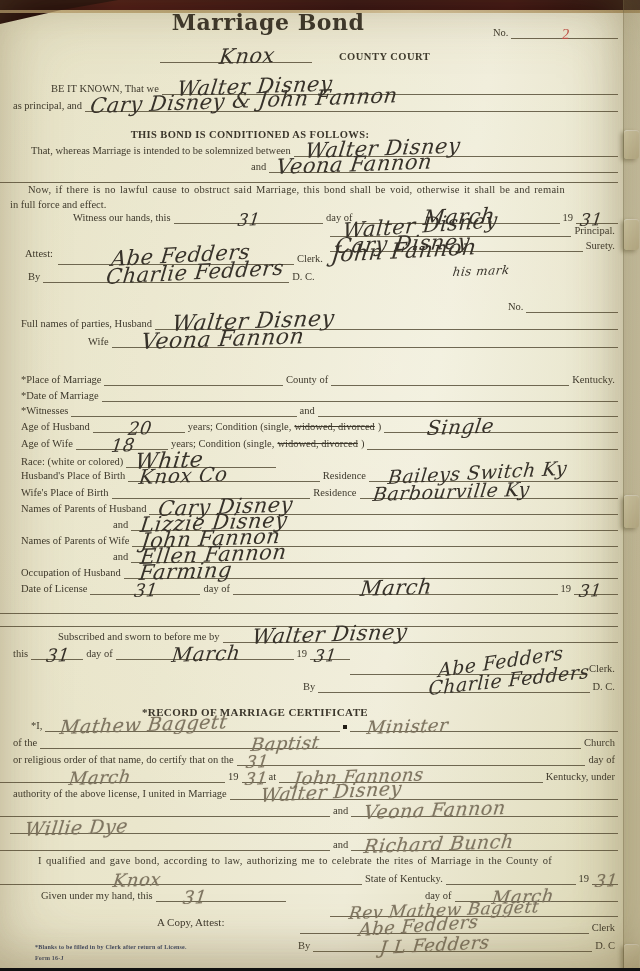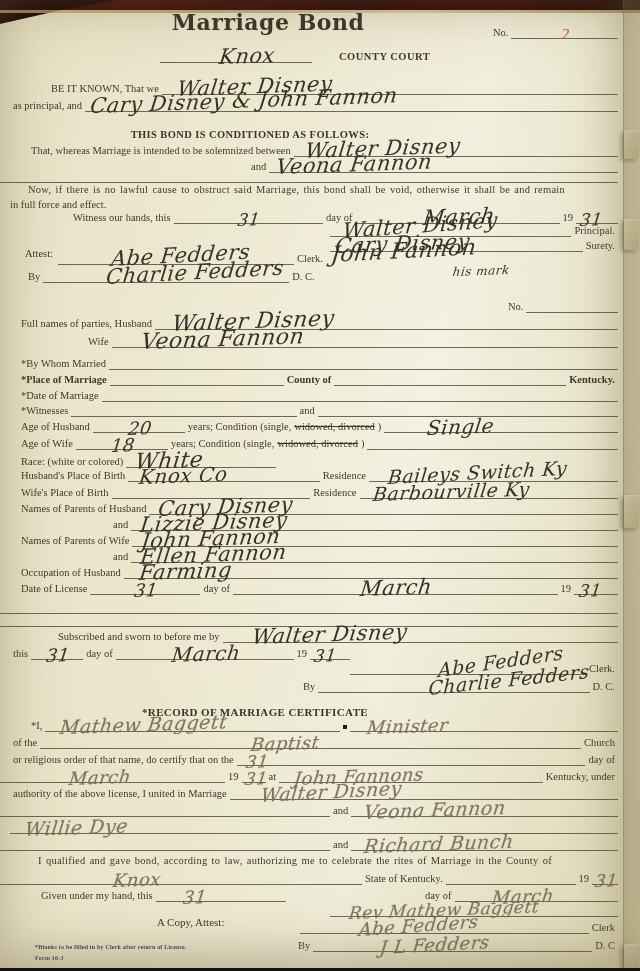--- a/index.html
+++ b/index.html
@@ -154,25 +154,21 @@
     <span class="ln">
       <span class="hw" style="left:16px;font-size:22px;">Walter Disney</span>
     </span>
   </div>
   <div class="row" style="top:335px;left:85px;right:22px;">
     <span class="lbl">Wife</span>
     <span class="ln">
       <span class="hw" style="left:28px;font-size:22px;">Veona Fannon</span>
     </span>
   </div>
-  <div class="row" style="top:357px;left:18px;right:22px;">
-    <span class="lbl">*By Whom Married</span>
-    <span class="ln"></span>
-  </div>
-  <div class="row" style="top:373px;left:18px;right:22px;font-weight:bold;">
+  <div class="row" style="top:373px;left:18px;right:22px;">
     <span class="lbl">*Place of Marriage</span>
     <span class="ln" style="flex:1.5;"></span>
     <span class="lbl">County of</span>
     <span class="ln" style="flex:2;"></span>
     <span class="lbl">Kentucky.</span>
   </div>
   <div class="row" style="top:389px;left:18px;right:22px;">
     <span class="lbl">*Date of Marriage</span>
     <span class="ln"></span>
   </div>

